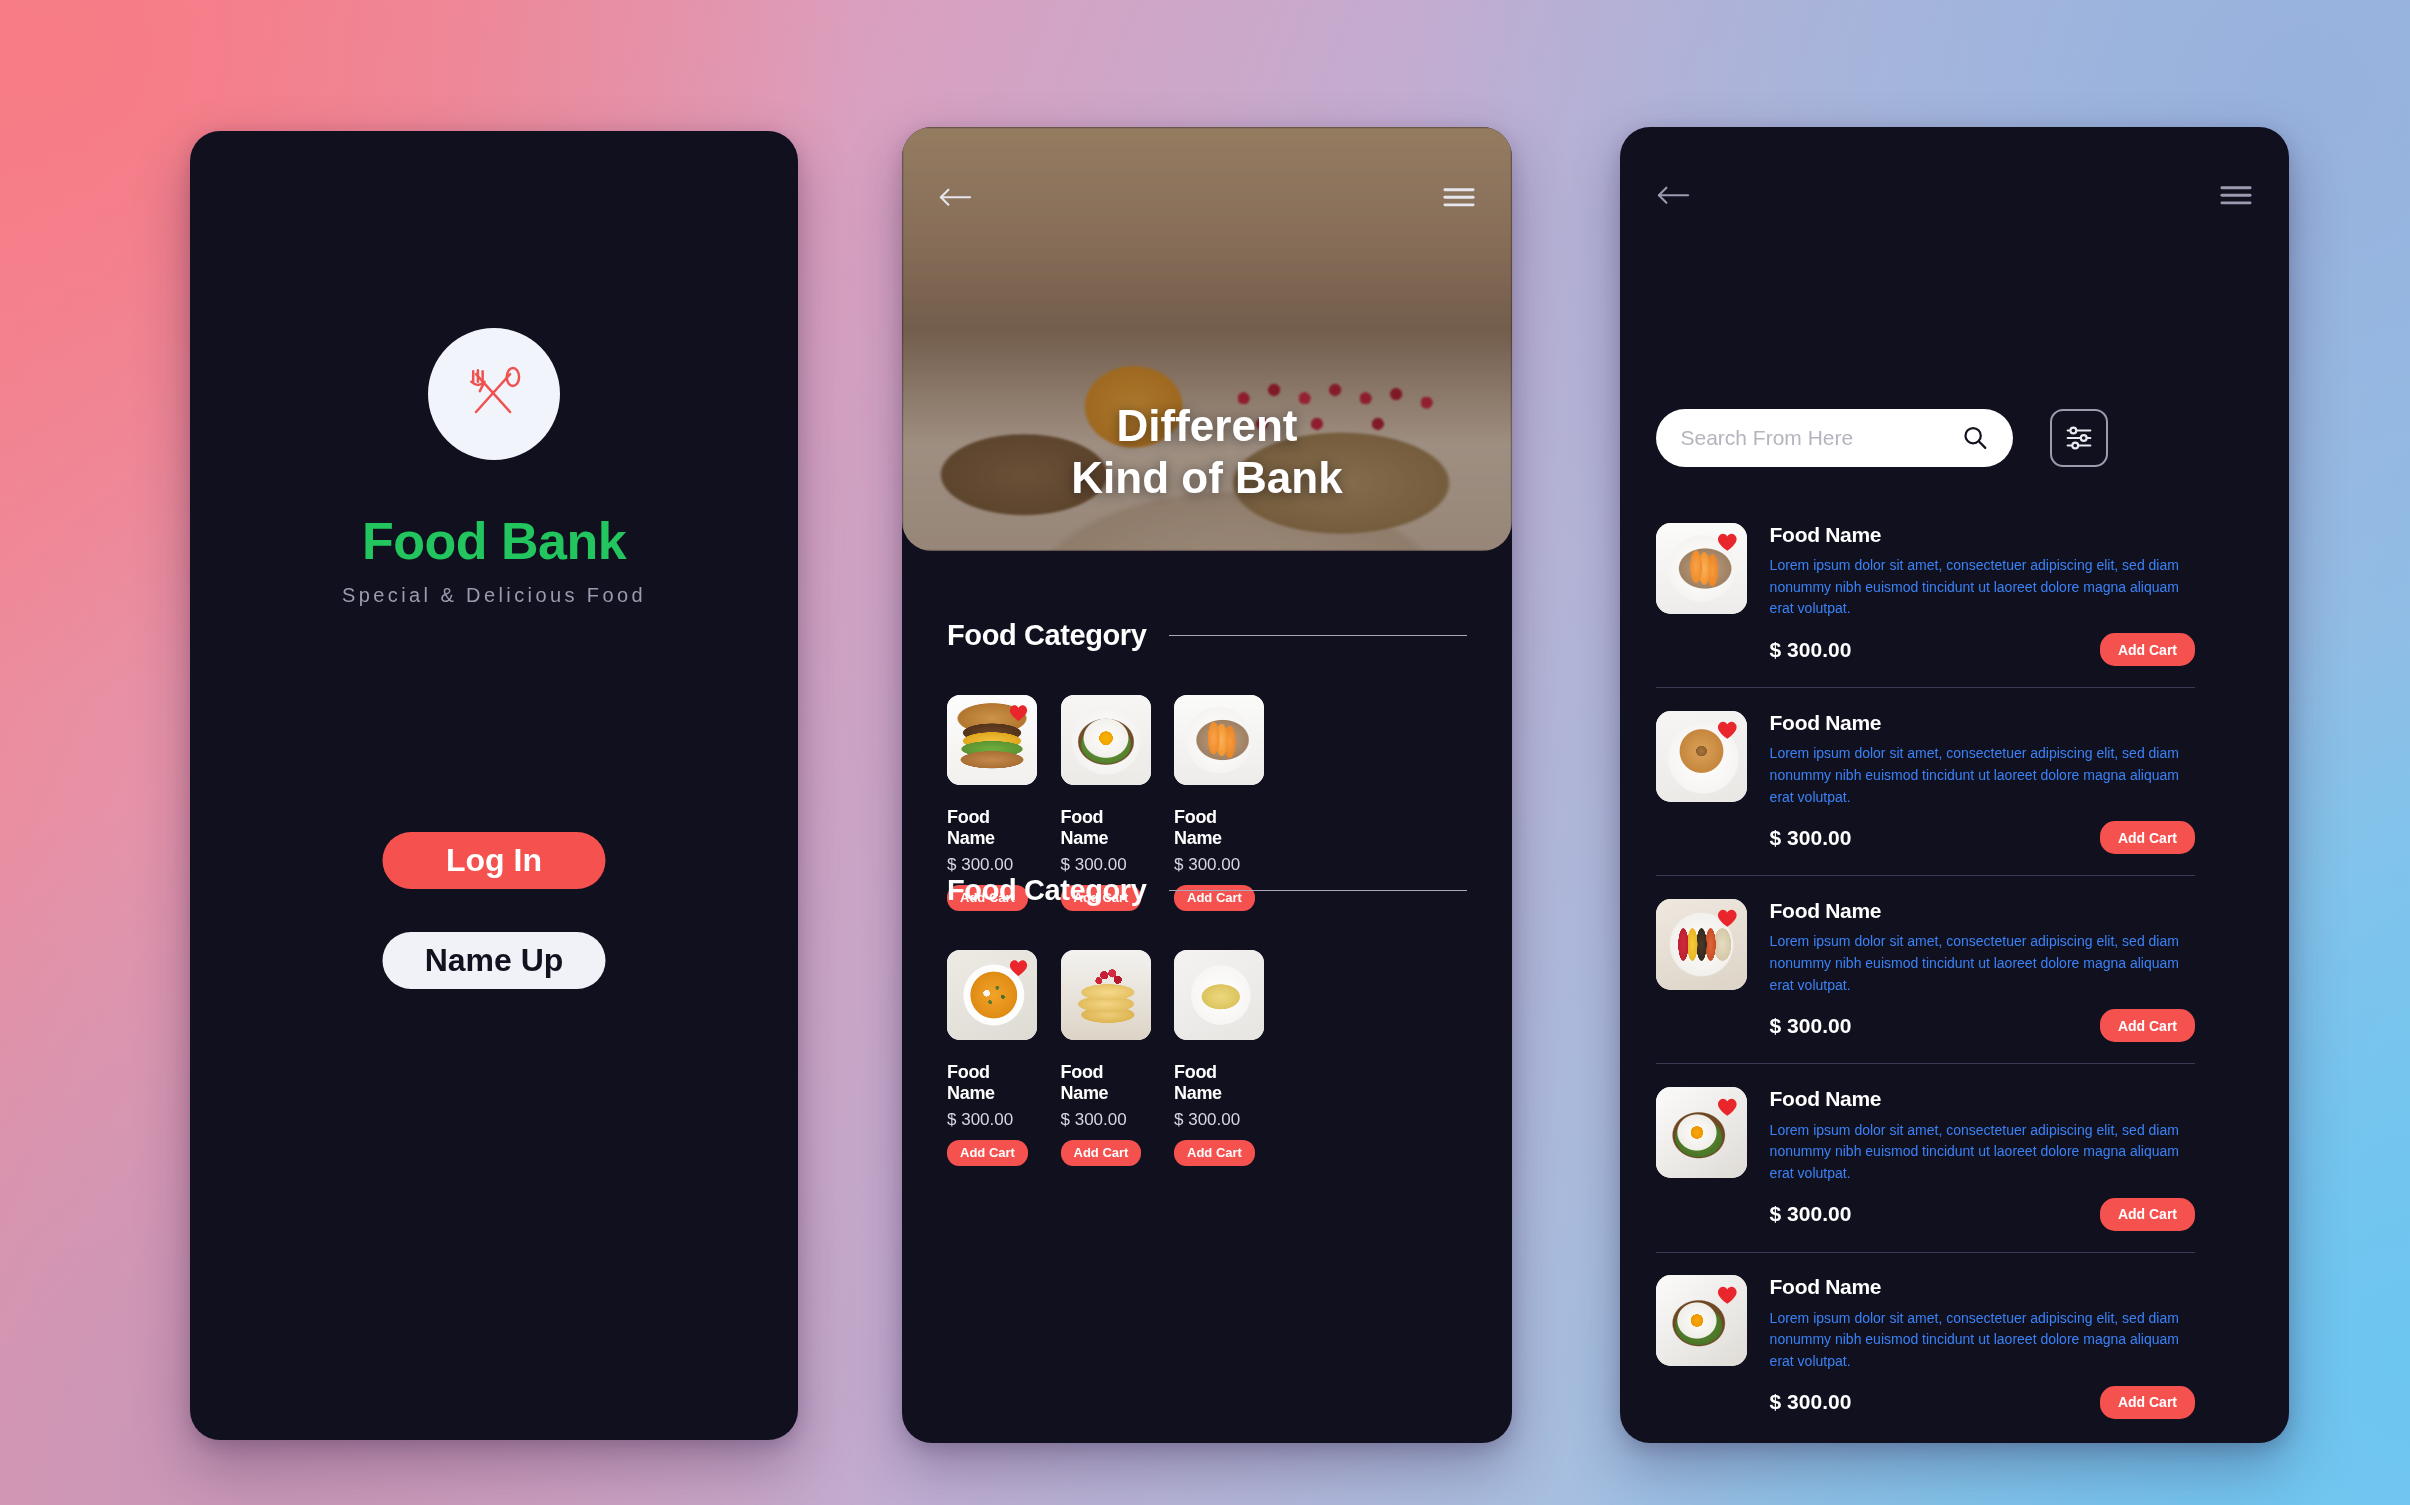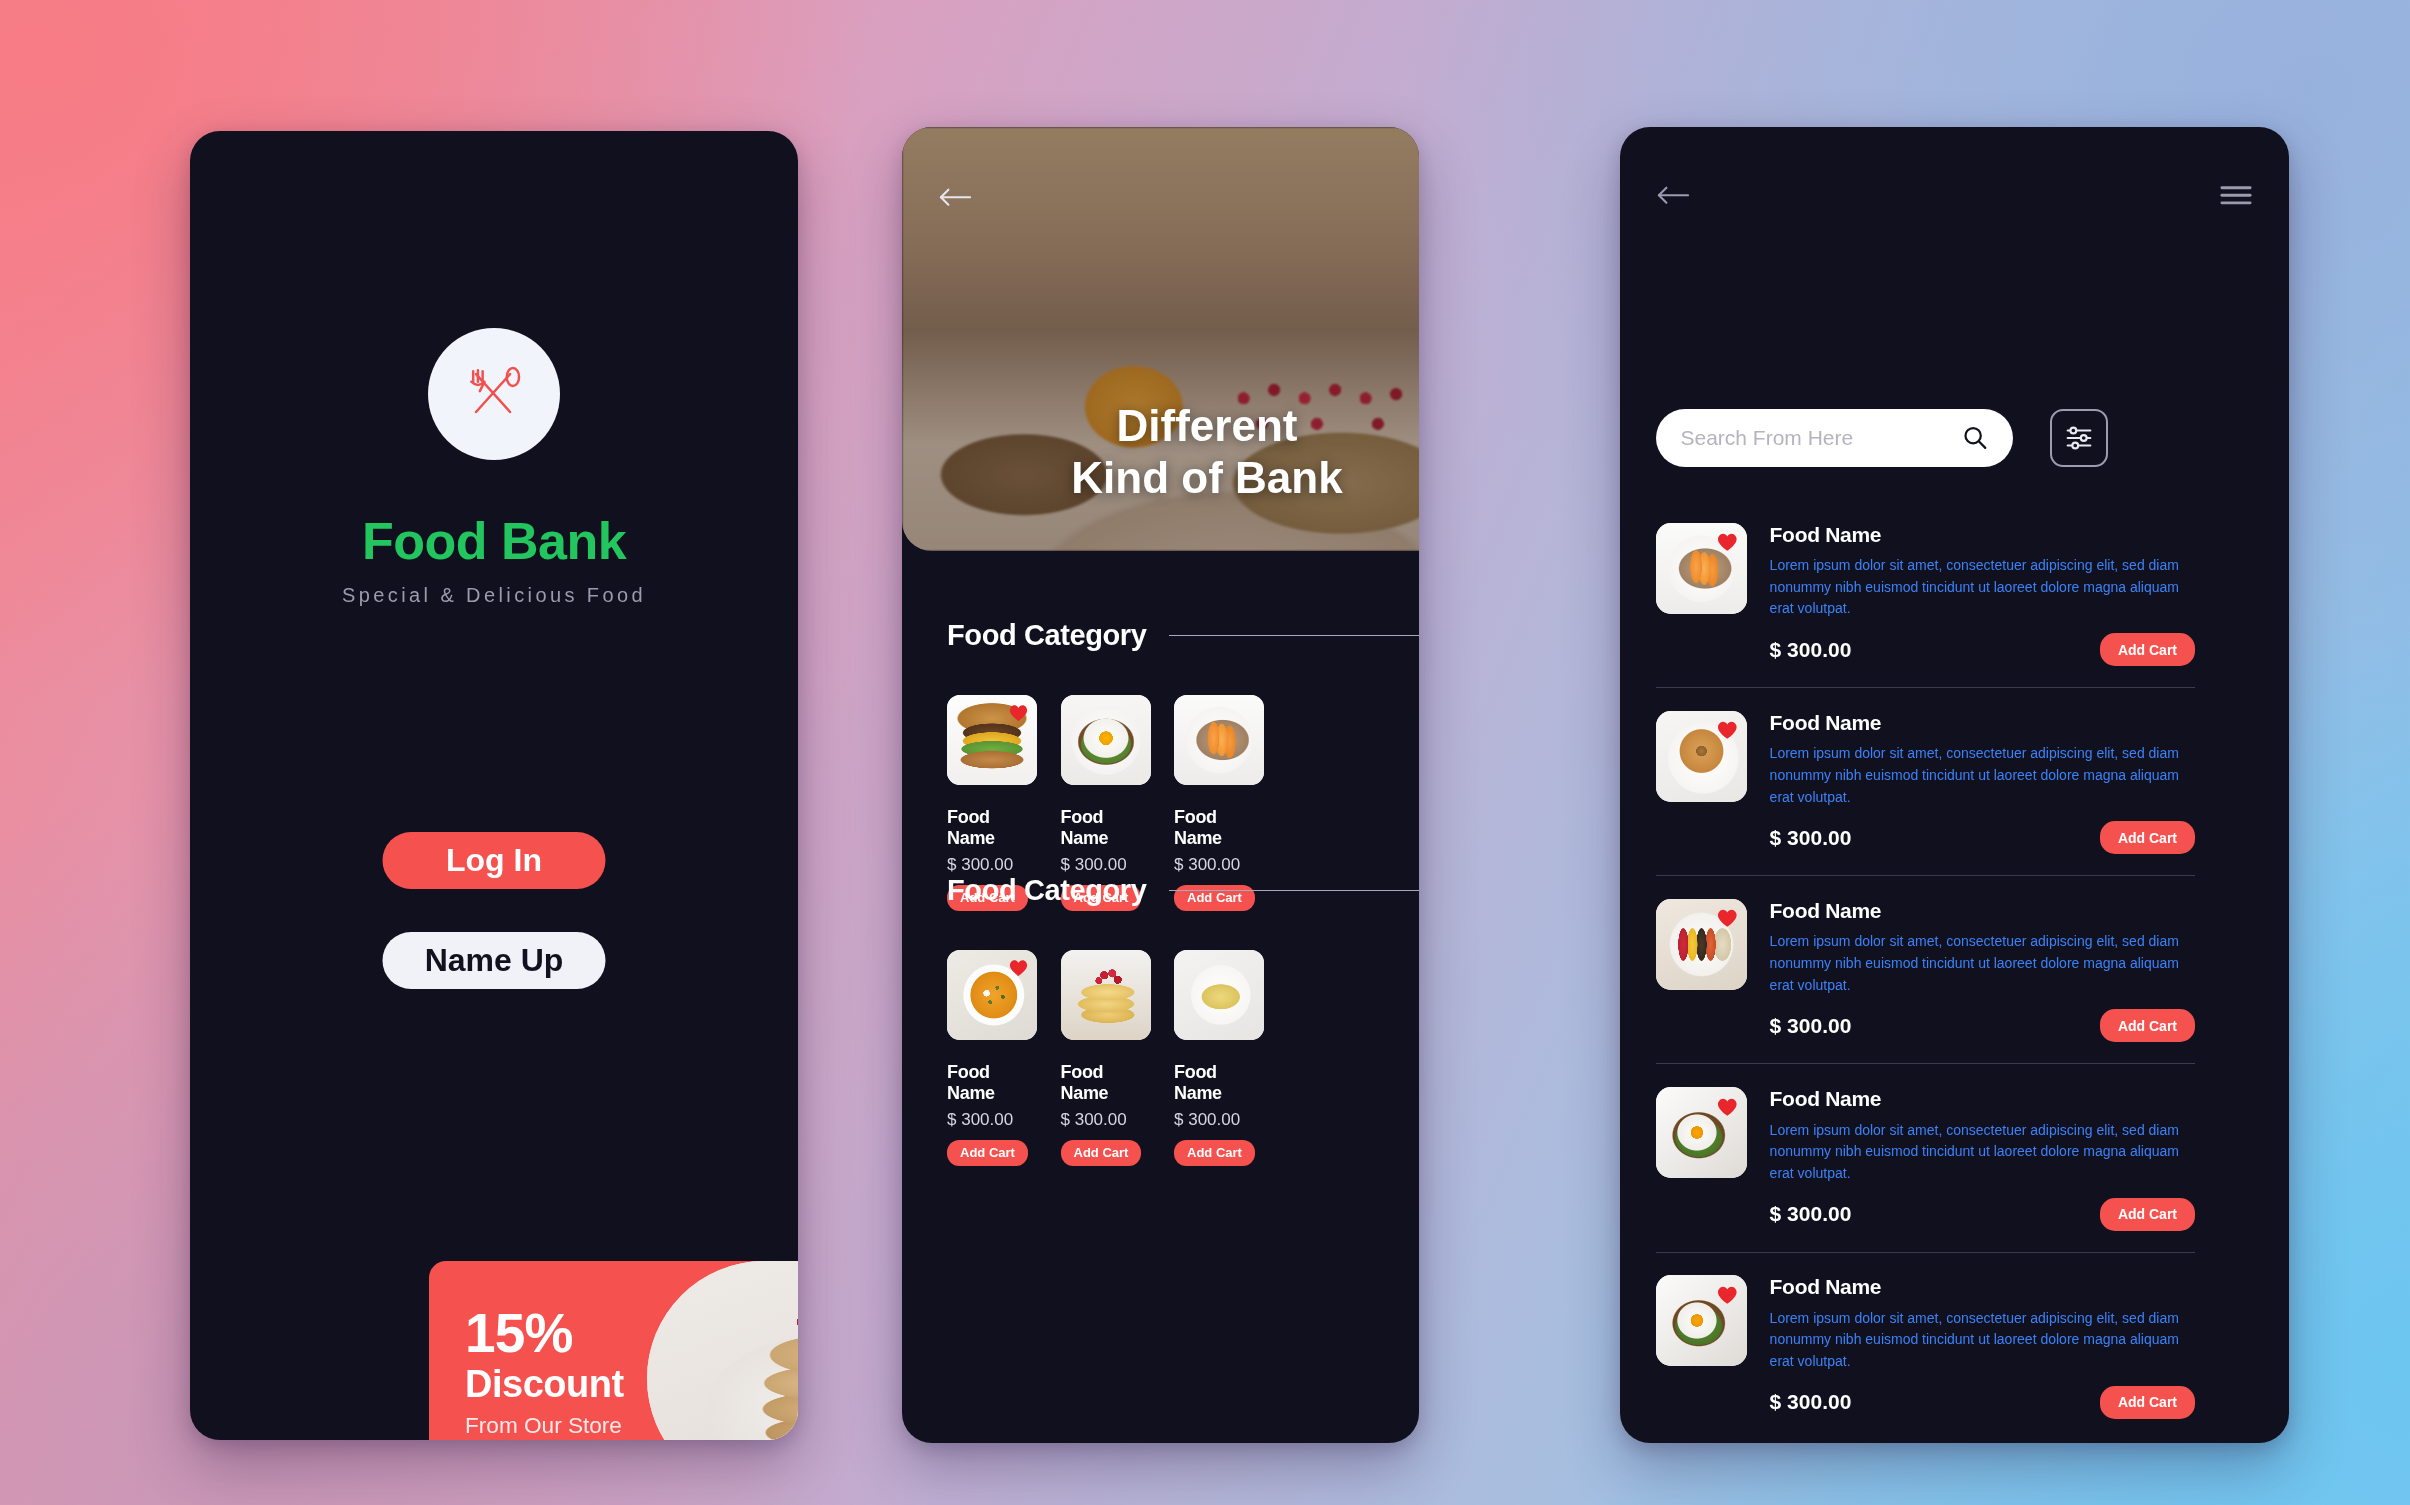--- a/index.html
+++ b/index.html
@@ -14,21 +14,21 @@
       linear-gradient(112deg, #f4848f 0%, #d9a0c0 30%, #c0aed2 50%, #a9bedf 70%, #7cc4ef 100%);
   }
   .stage { position:relative; width:2411px; height:1506px; }
 
   .phone {
     position:absolute; background:#10101f; border-radius:30px;
     box-shadow:0 24.5px 56px rgba(40,20,60,0.30), 0 5.6px 17px rgba(40,20,60,0.18);
     overflow:hidden;
   }
   #phone1 { left:190px; top:131px; width:608px; height:1309px; }
-  #phone2 { left:902px; top:127px; width:517px; height:1316px; }
+  #phone2 { left:902px; top:127px; width:610px; height:1316px; }
   #phone3 { left:1620px; top:127px; width:669px; height:1316px; }
 
   
   .logo-circle {
     position:absolute; left:50%; top:197px; transform:translateX(-50%);
     width:132px; height:132px; border-radius:50%; background:#f2f4fb;
     display:flex; align-items:center; justify-content:center;
   }
   .brand-title {
     position:absolute; left:0; right:0; top:380px; text-align:center;
@@ -258,30 +258,20 @@
         <rect x="0" y="0" width="74" height="74" fill="none"></rect>
       </svg>
     </div>
 
     <div class="brand-title">Food Bank</div>
     <div class="brand-sub">Special &amp; Delicious Food</div>
 
     <button class="auth-btn" id="login-btn">Log In</button>
     <button class="auth-btn" id="signup-btn">Name Up</button>
 
-    <div class="discount-card">
-      <div class="discount-text">
-        <div class="d-pct">15%</div>
-        <div class="d-word">Discount</div>
-        <div class="d-from">From Our Store</div>
-      </div>
-      <div class="discount-img">
-        <div class="pancake"></div>
-      </div>
-    </div>
   </div>
 
   <div class="phone" id="phone2">
 
     <div class="hero">
       <div class="hero-bg"></div>
       <div class="hero-tint"></div>
 
       <div class="hero-back">
         <svg class="ico" width="34" height="24.5" viewBox="0 0 36 26">

